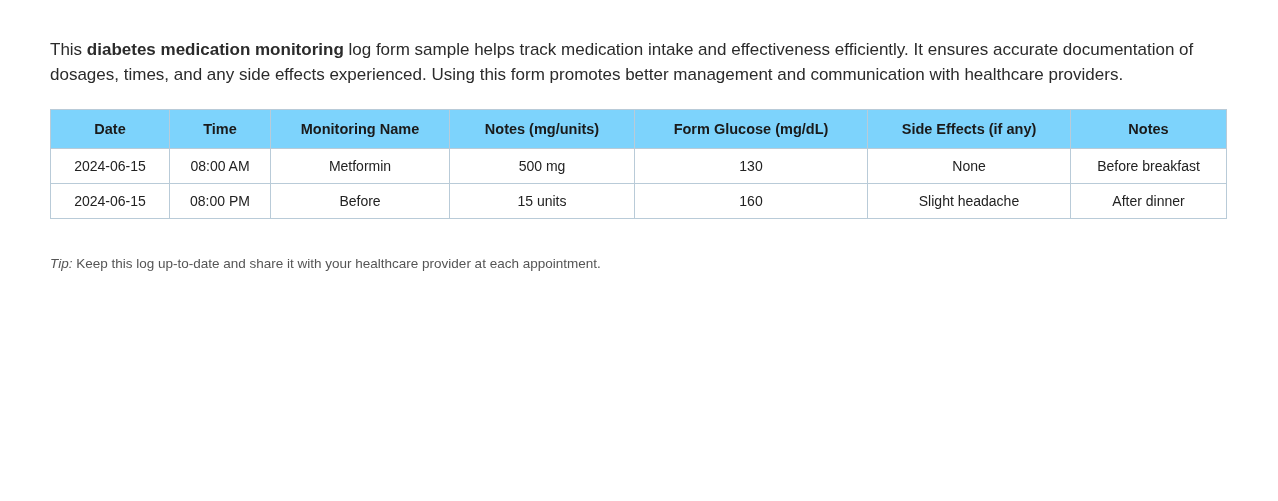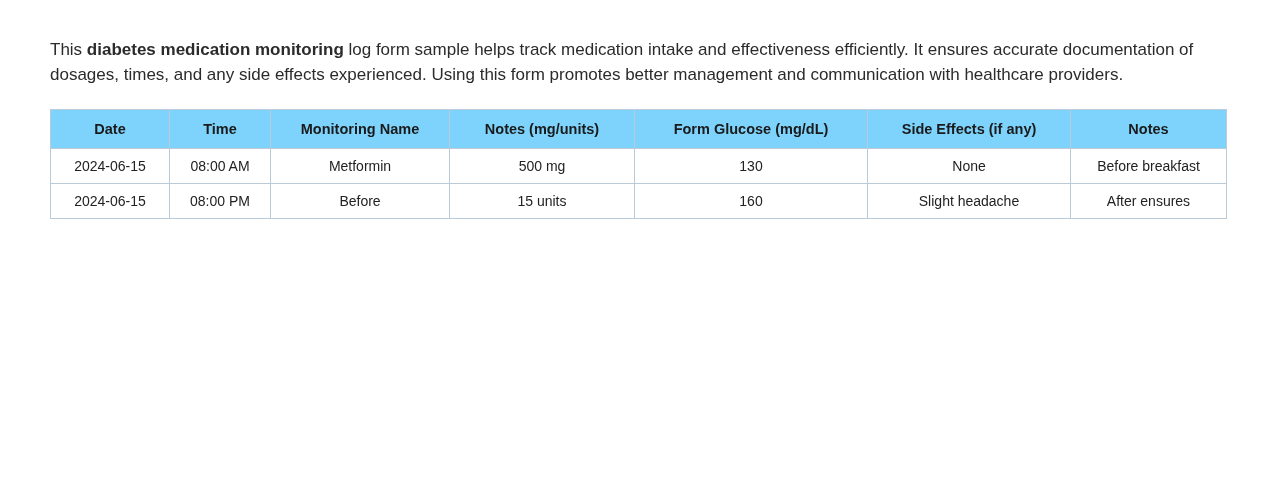--- a/index.html
+++ b/index.html
@@ -118,19 +118,20 @@
         <td>None</td>
         <td>Before breakfast</td>
       </tr>
       <tr>
         <td>2024-06-15</td>
         <td>08:00 PM</td>
         <td>Before</td>
         <td>15 units</td>
         <td>160</td>
         <td>Slight headache</td>
-        <td>After ensures</td>
+        <td>After dinner</td>
       </tr>
     </tbody>
   </table>
 
+  <p class="tip"><em>Tip:</em><span> Keep this log up-to-date and share it with your healthcare provider at each appointment.</span></p>
 
 </div>
 
 </body></html>

